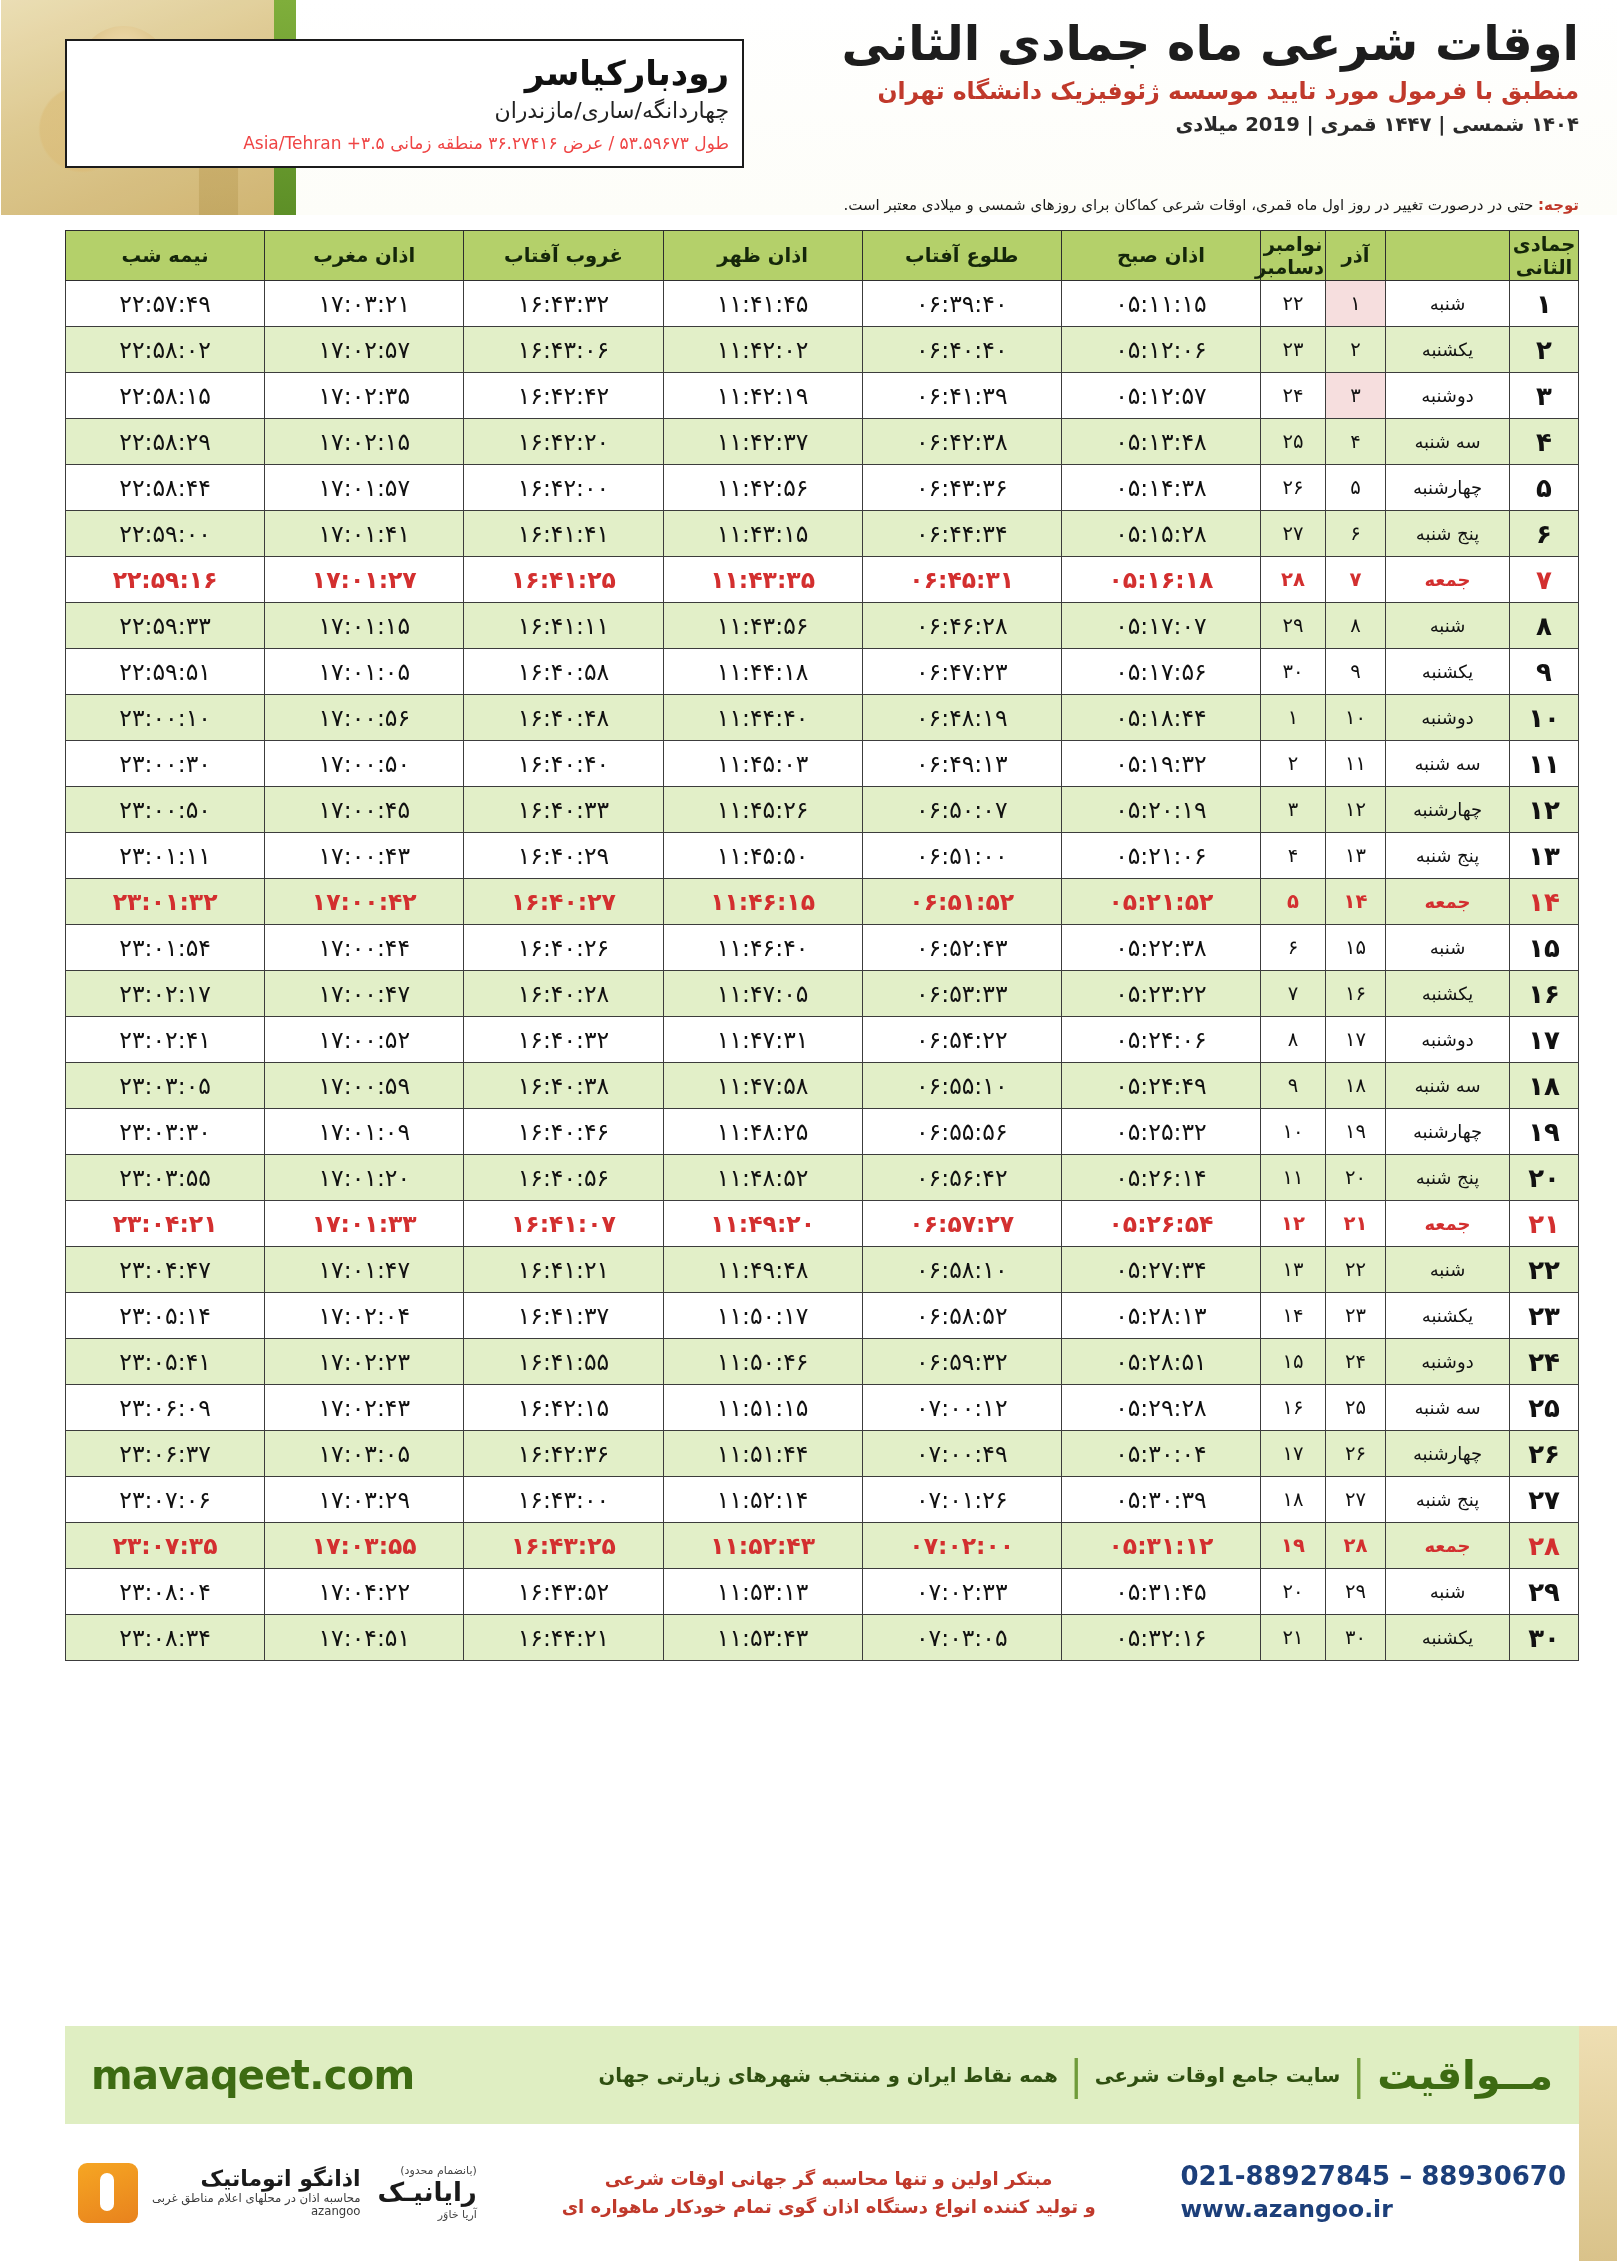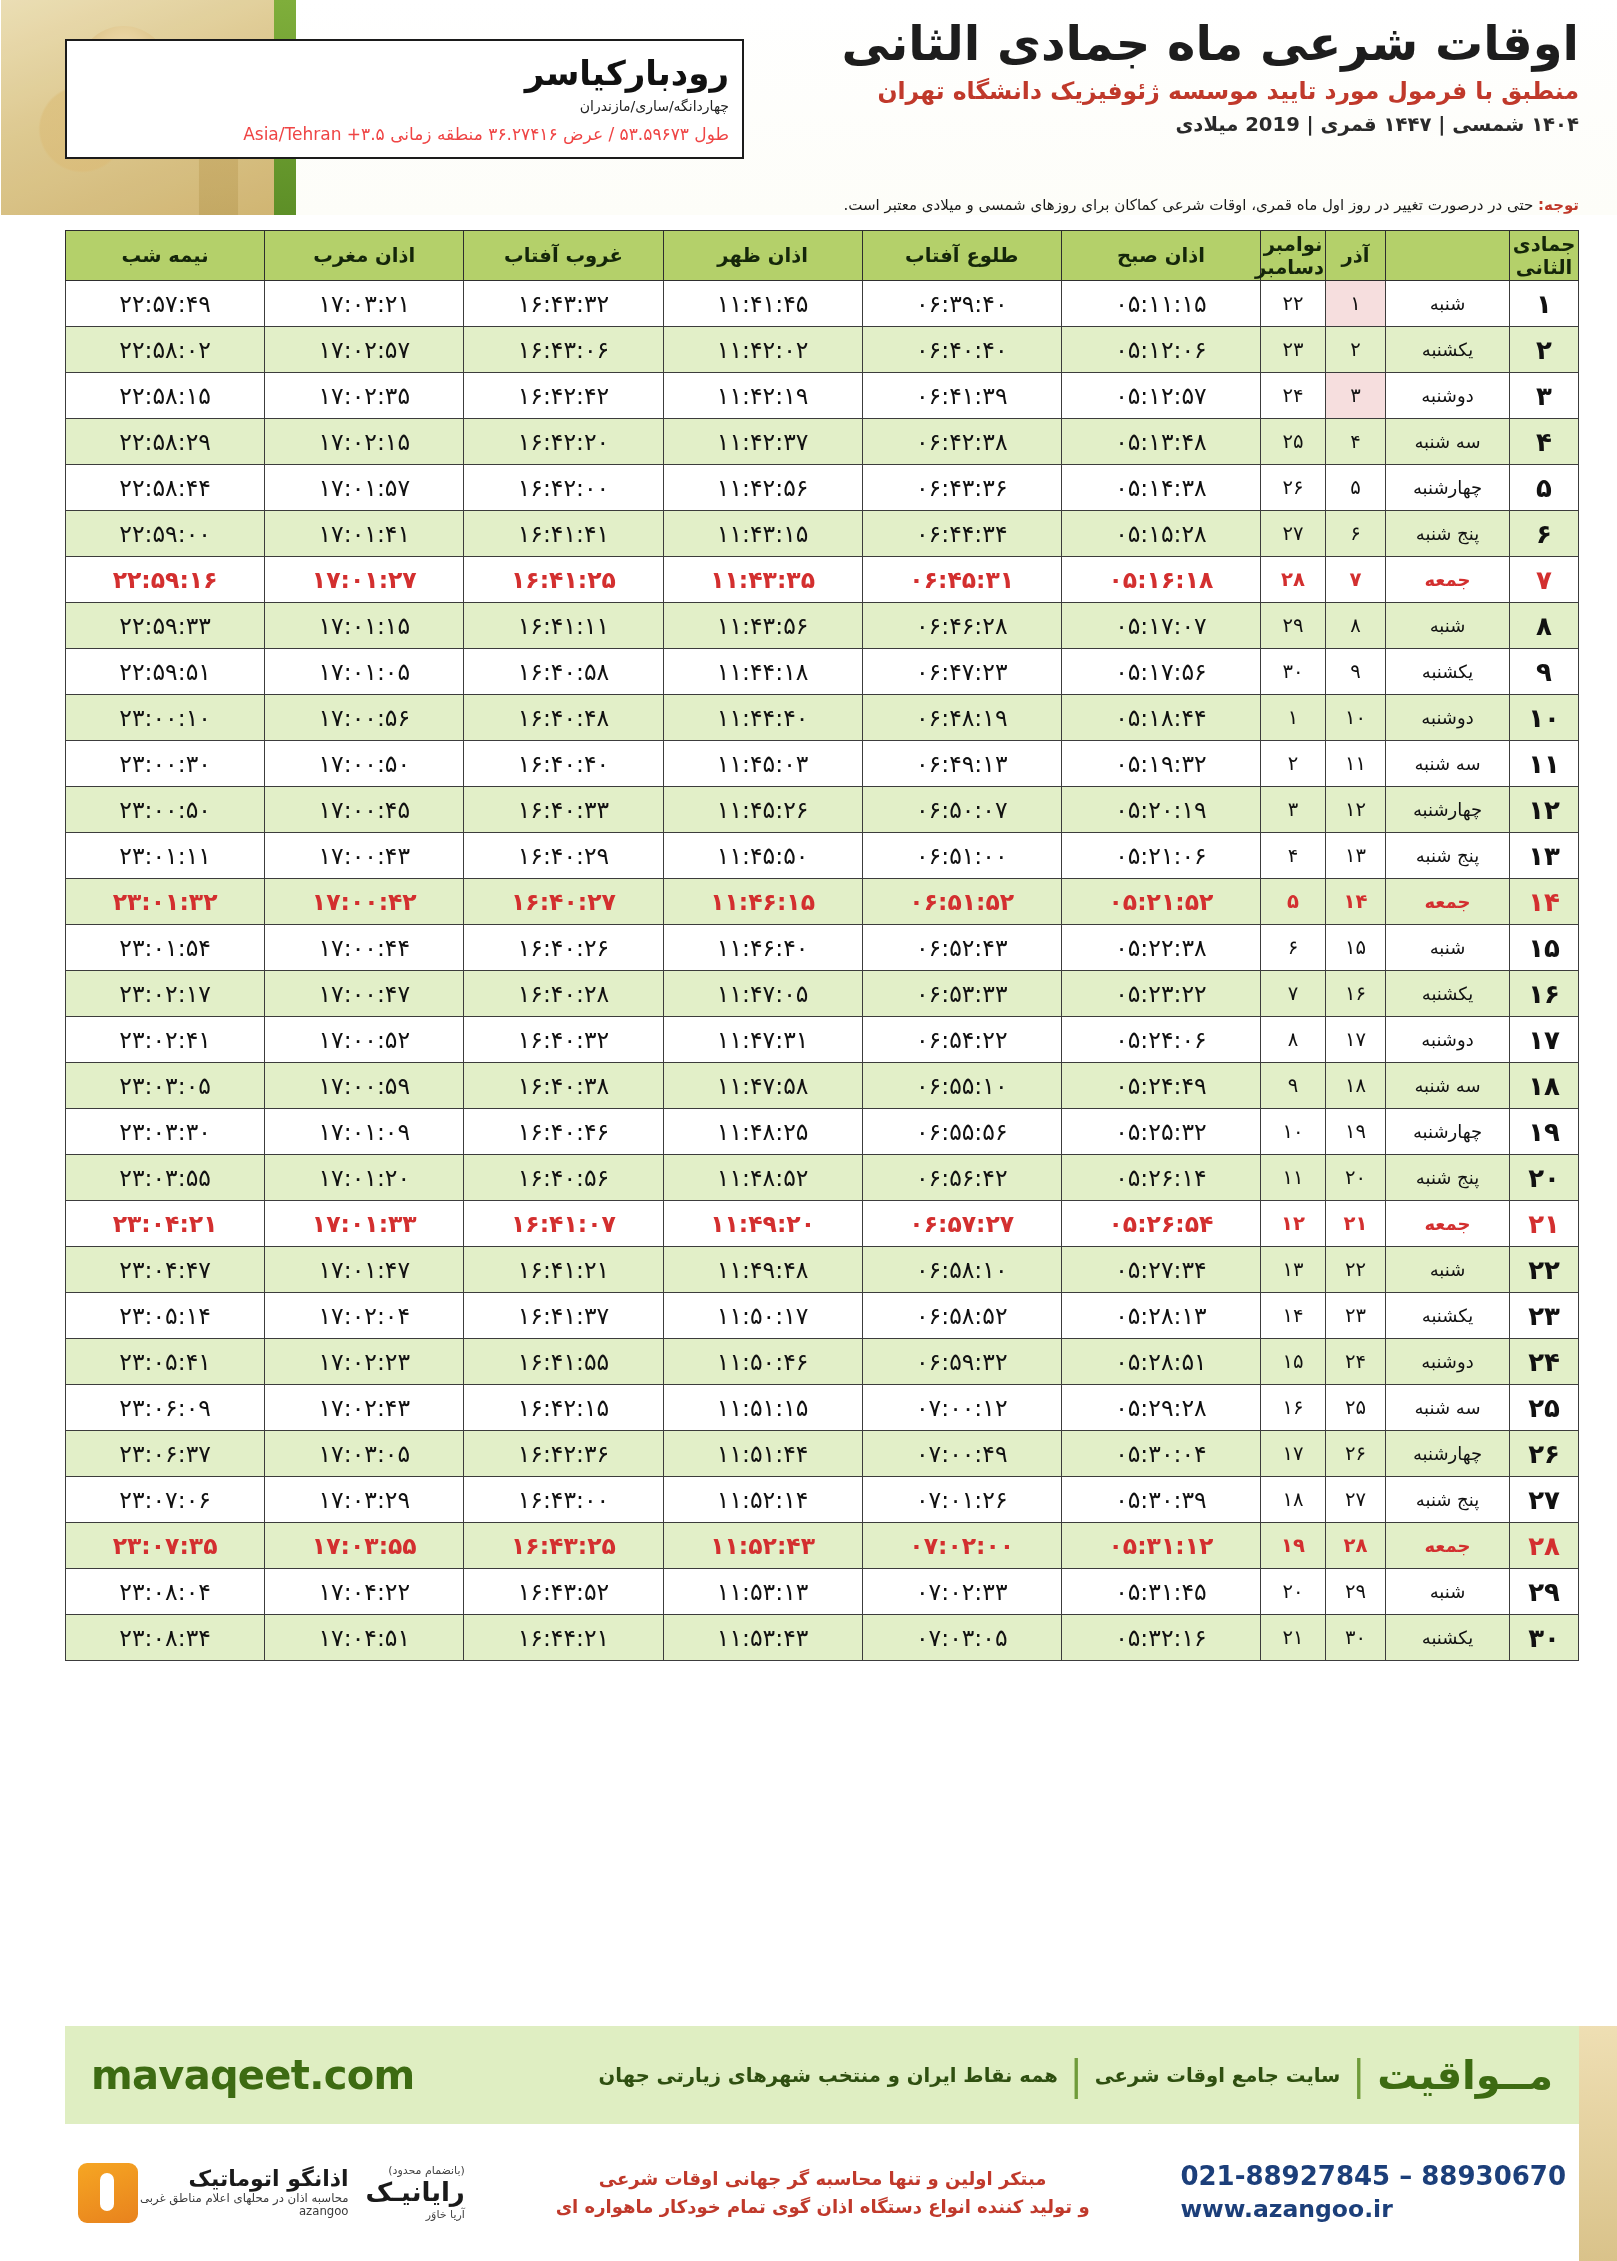--- a/index.html
+++ b/index.html
@@ -87,21 +87,21 @@
     text-align:right;
     z-index:5;
   }
   .city-name{
     font-size:34px;
     font-weight:bold;
     color:#111;
     letter-spacing:0.7px;
   }
   .city-sub{
-    font-size:14px;
+    font-size:22px;
     color:#222;
     margin-top:5.2px;
   }
   .city-geo{
     font-size:17px;
     color:#ef4444;
     margin-top:10px;
     direction:ltr;
     unicode-bidi:plaintext;
   }
@@ -208,21 +208,21 @@
     display:flex;
     align-items:center;
     justify-content:space-between;
     direction:rtl;
     padding:0 13px;
   }
   .logos{
     display:flex; align-items:center; gap:17px;
   }
   .logo-azangoo{
-    display:flex; align-items:center; gap:2px;
+    display:flex; align-items:center; gap:14px;
   }
   .logo-azangoo .mark{
     width:60px;height:60px;border-radius:9px;
     background:linear-gradient(160deg,#f6a623,#e8821d);
     position:relative;
   }
   .logo-azangoo .mark:after{
     content:"";
     position:absolute; left:22px; top:10.4px;
     width:14.4px;height:38px;background:#fff;border-radius:7.2px;

